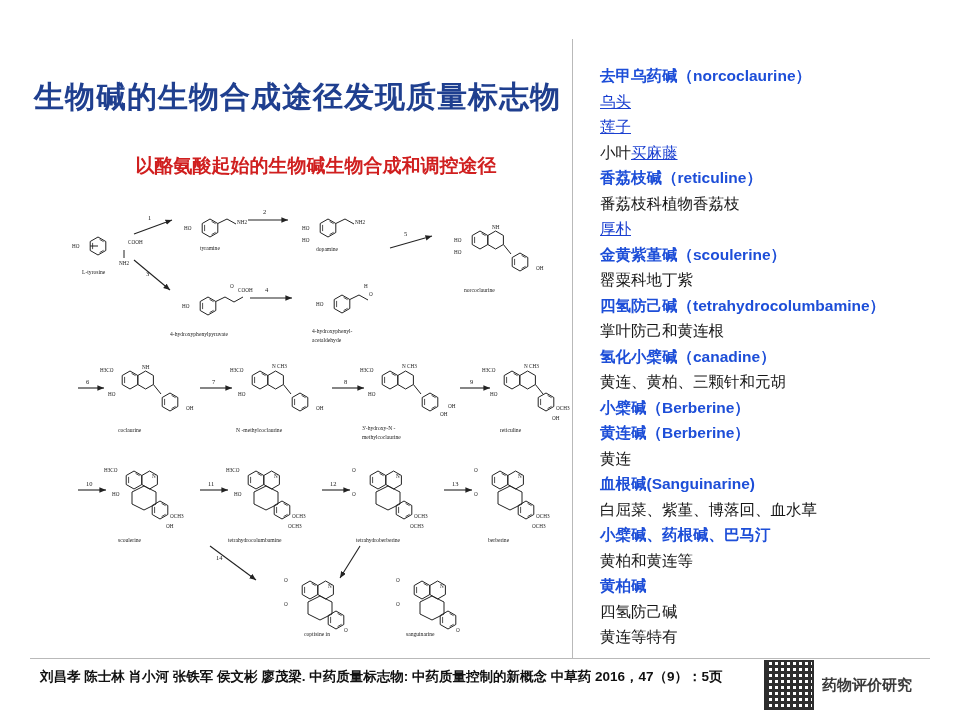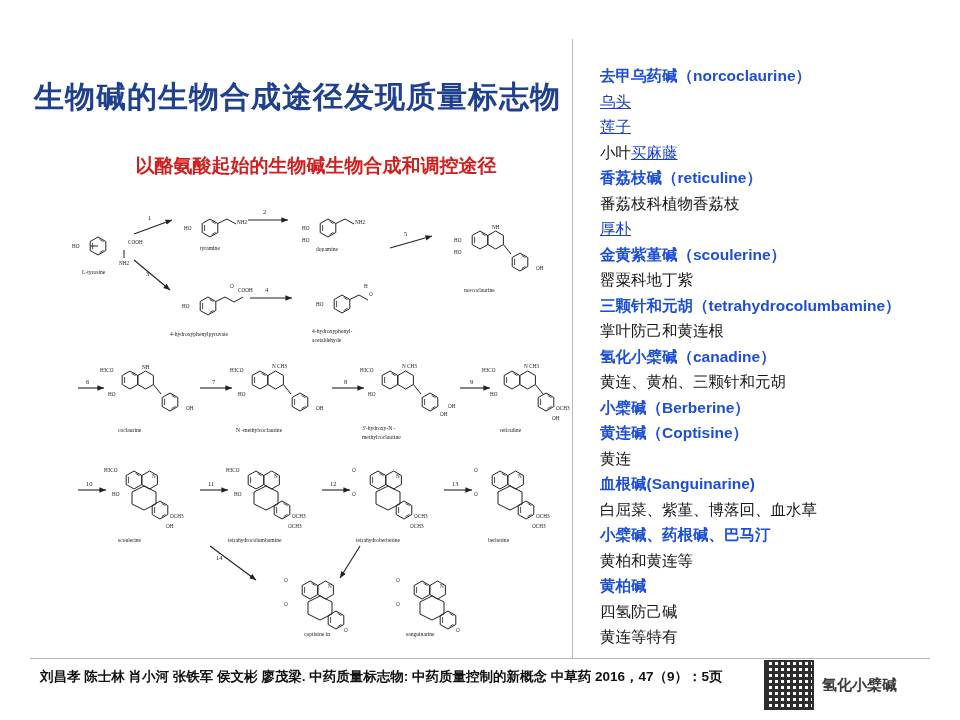--- a/index.html
+++ b/index.html
@@ -348,36 +348,36 @@
   <div class="right-list">
     <div class="r-red">去甲乌药碱（norcoclaurine）</div>
     <div class="r-blue">乌头</div>
     <div class="r-blue">莲子</div>
     <div class="r-black"><span>小叶</span><span class="ul">买麻藤</span></div>
     <div class="r-red">香荔枝碱（reticuline）</div>
     <div class="r-black">番荔枝科植物香荔枝</div>
     <div class="r-blue">厚朴</div>
     <div class="r-red">金黄紫堇碱（scoulerine）</div>
     <div class="r-black">罂粟科地丁紫</div>
-    <div class="r-red">三颗针和元胡（tetrahydrocolumbamine）</div>
+    <div class="r-red">四氢防己碱（tetrahydrocolumbamine）</div>
     <div class="r-black">掌叶防己和黄连根</div>
     <div class="r-red">氢化小檗碱（canadine）</div>
     <div class="r-black">黄连、黄柏、三颗针和元胡</div>
     <div class="r-red">小檗碱（Berberine）</div>
-    <div class="r-red">黄连碱（Coptisine）</div>
+    <div class="r-red">黄连碱（Berberine）</div>
     <div class="r-black">黄连</div>
     <div class="r-red">血根碱(Sanguinarine)</div>
     <div class="r-black">白屈菜、紫堇、博落回、血水草</div>
     <div class="r-red">小檗碱、药根碱、巴马汀</div>
     <div class="r-black">黄柏和黄连等</div>
     <div class="r-red">黄柏碱</div>
     <div class="r-black">四氢防己碱</div>
     <div class="r-black">黄连等特有</div>
   </div>
 
   <div class="footer">刘昌孝  陈士林  肖小河  张铁军 侯文彬 廖茂梁. 中药质量标志物: 中药质量控制的新概念  中草药 2016，47（9）：5页</div>
 
   <div class="stamp">
     <div class="qr"></div>
-    <div class="stamp-text">氢化小檗碱</div>
+    <div class="stamp-text">药物评价研究</div>
   </div>
 
 </div>
 
 </body></html>

